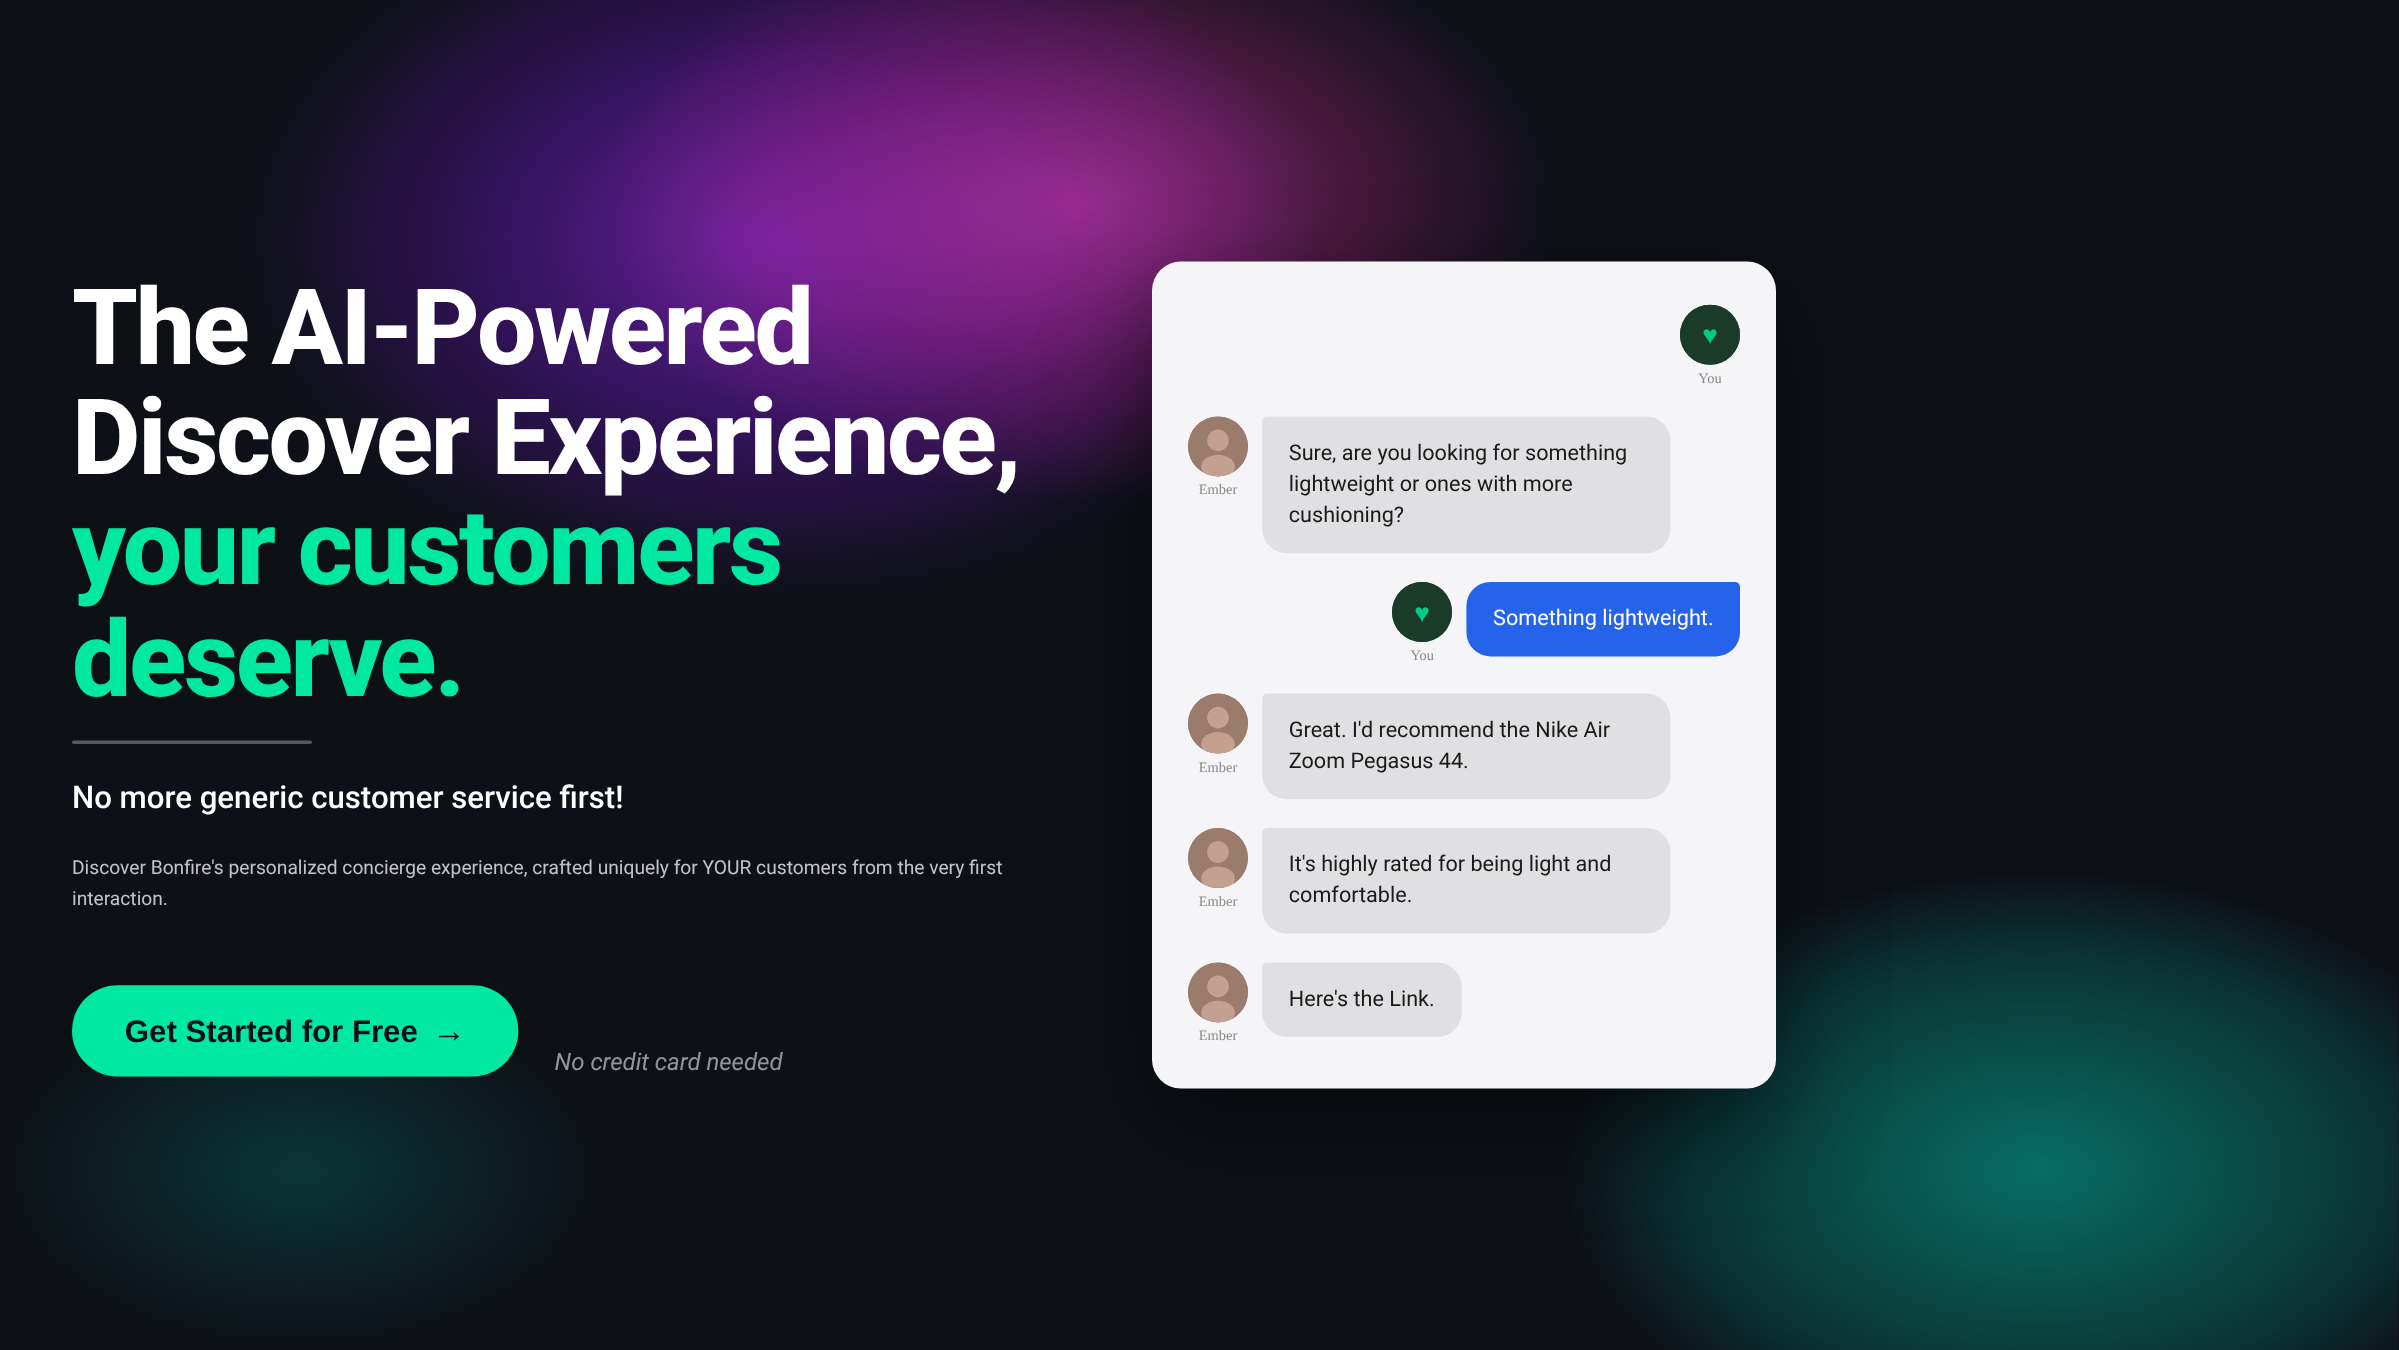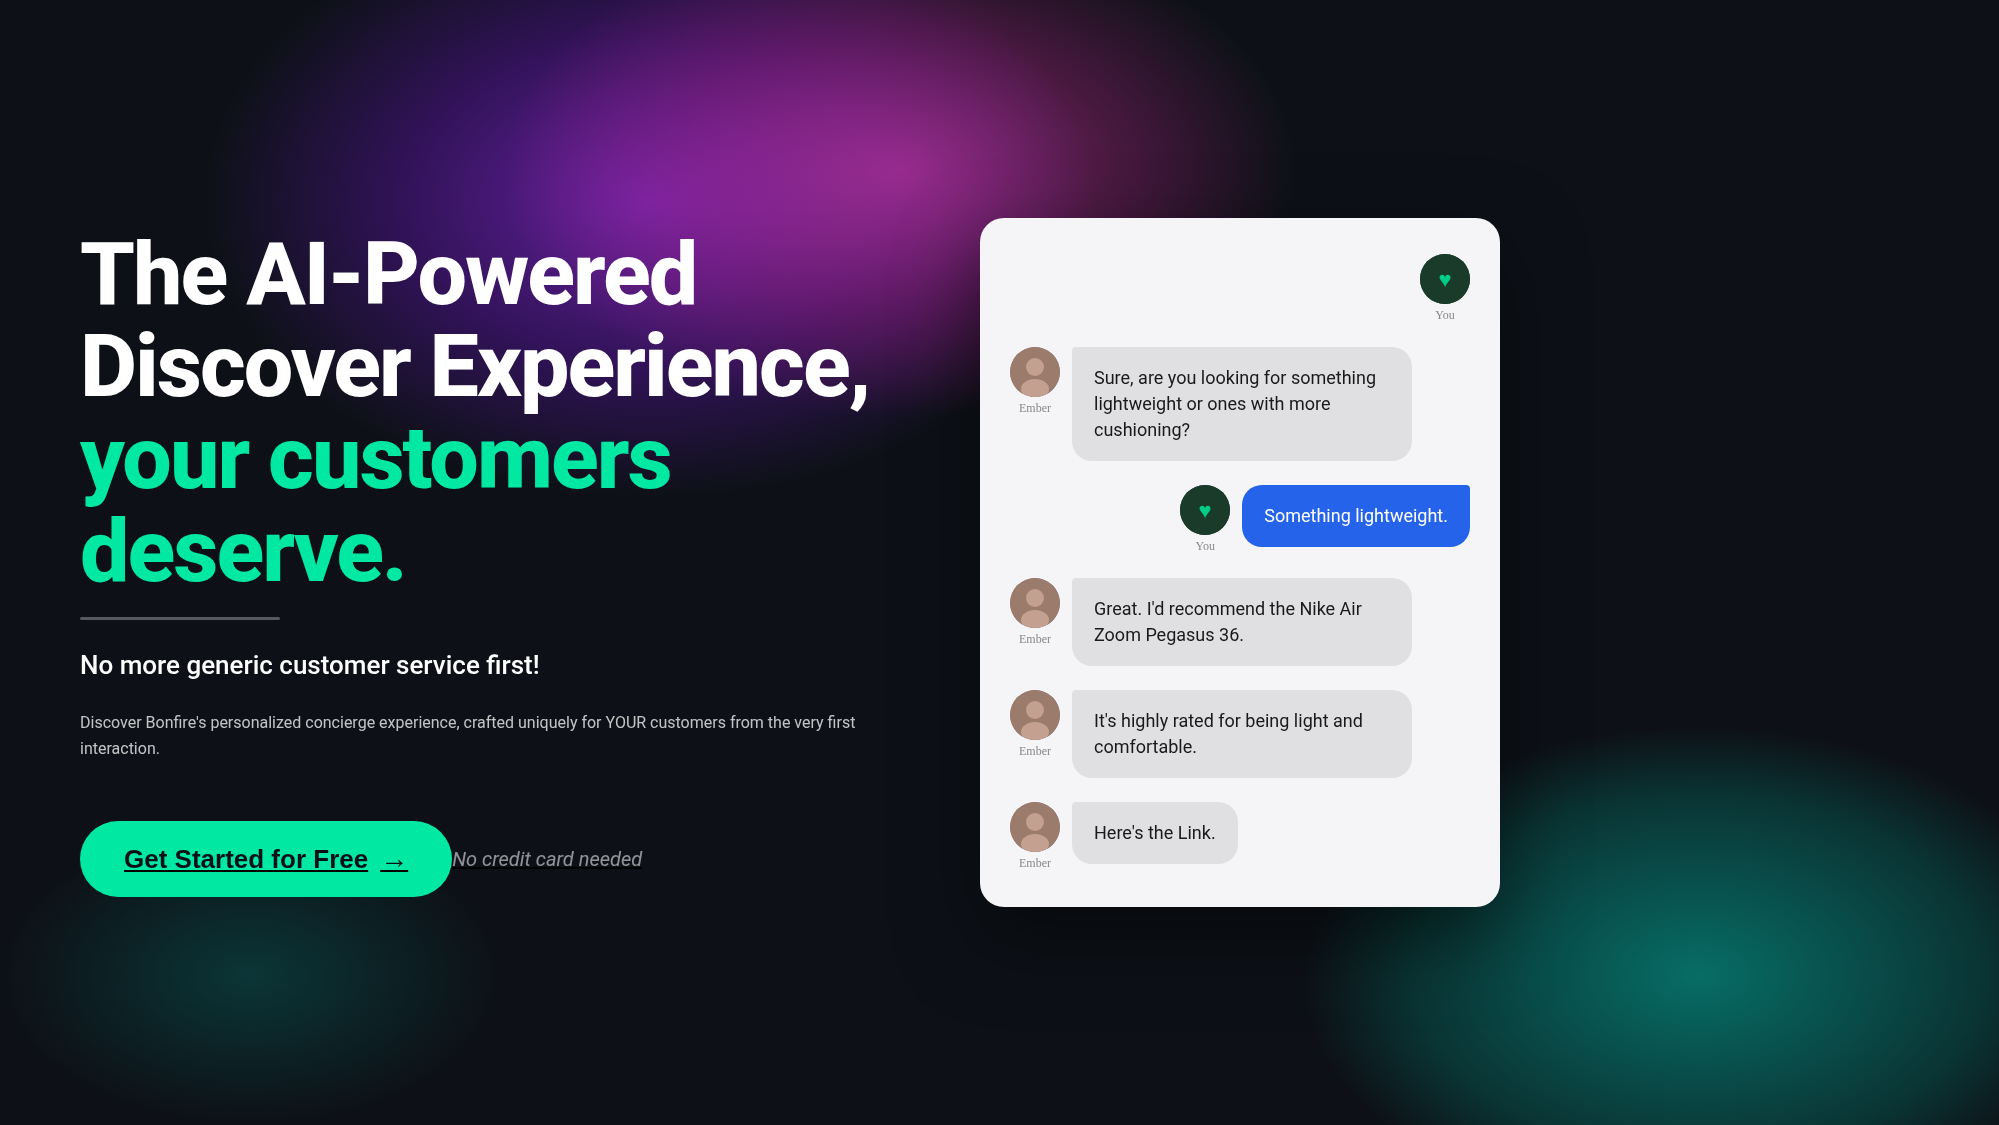--- a/index.html
+++ b/index.html
@@ -64,21 +64,21 @@
       border-radius: 50%;
     }
 
     .content-wrapper {
       position: relative;
       z-index: 1;
       display: flex;
       align-items: center;
       width: 100%;
       height: 100%;
-      padding: 60px 80px 60px 80px;
+      padding: 60px 80px 60px 60px;
     }
 
     .left-section {
       flex: 1;
       max-width: 900px;
       padding-right: 60px;
     }
 
     .headline {
       font-size: 88px;
@@ -111,22 +111,22 @@
     .description {
       font-size: 16px;
       color: rgba(255,255,255,0.75);
       line-height: 1.6;
       margin-bottom: 60px;
       max-width: 780px;
     }
 
     .cta-row {
       display: flex;
-      align-items: center;
-      text-decoration: underline;
+      align-items: flex-end;
+      gap: 30px;
     }
 
     .cta-button {
       display: flex;
       align-items: center;
       gap: 12px;
       background: #00e8a2;
       color: #0a0f1a;
       font-size: 26px;
       font-weight: 800;
@@ -334,21 +334,21 @@
           <div class="avatar-circle">
             <svg viewBox="0 0 50 50" width="50" height="50">
               <circle cx="25" cy="25" r="25" fill="#9b7b6b"></circle>
               <circle cx="25" cy="20" r="9" fill="#c4a090"></circle>
               <ellipse cx="25" cy="42" rx="14" ry="10" fill="#c4a090"></ellipse>
             </svg>
           </div>
           <span class="avatar-label">Ember</span>
         </div>
         <div class="chat-bubble agent">
-          <span>Great. I'd recommend the Nike Air Zoom Pegasus 36.</span>
+          <span>Great. I'd recommend the Nike Air Zoom Pegasus 44.</span>
         </div>
       </div>
 
       <div class="chat-message-row">
         <div class="avatar-wrapper">
           <div class="avatar-circle">
             <svg viewBox="0 0 50 50" width="50" height="50">
               <circle cx="25" cy="25" r="25" fill="#9b7b6b"></circle>
               <circle cx="25" cy="20" r="9" fill="#c4a090"></circle>
               <ellipse cx="25" cy="42" rx="14" ry="10" fill="#c4a090"></ellipse>

